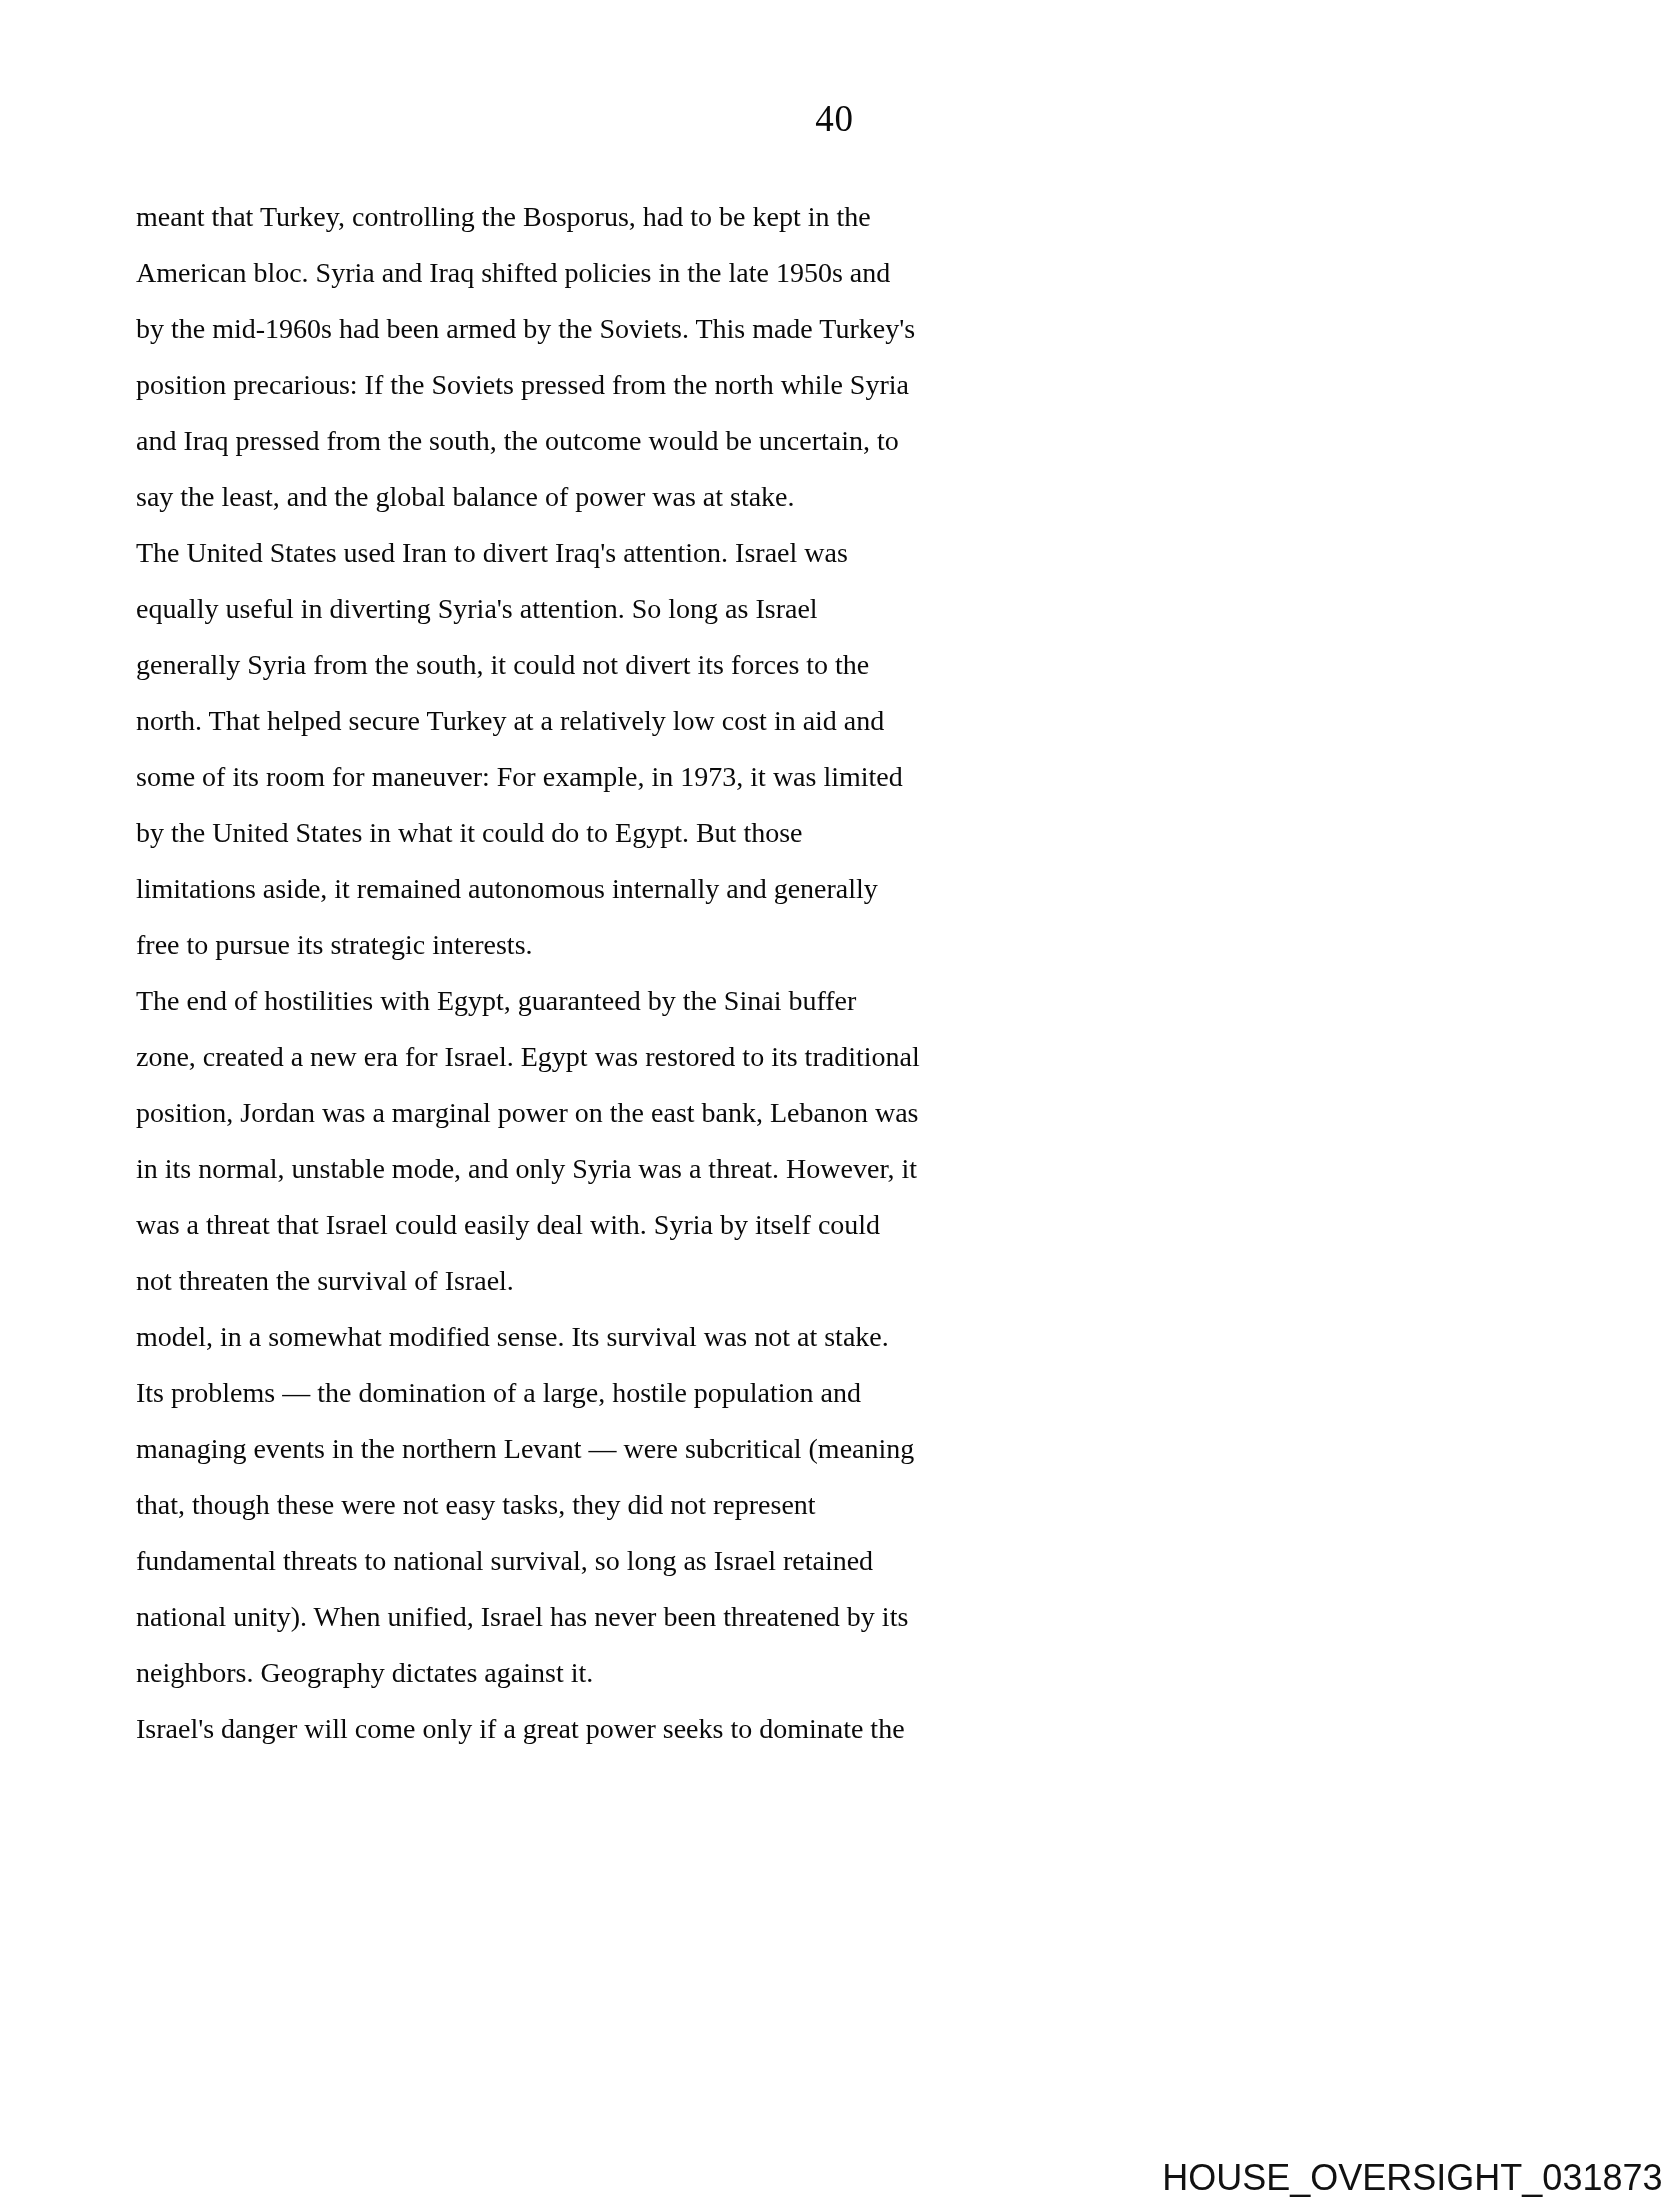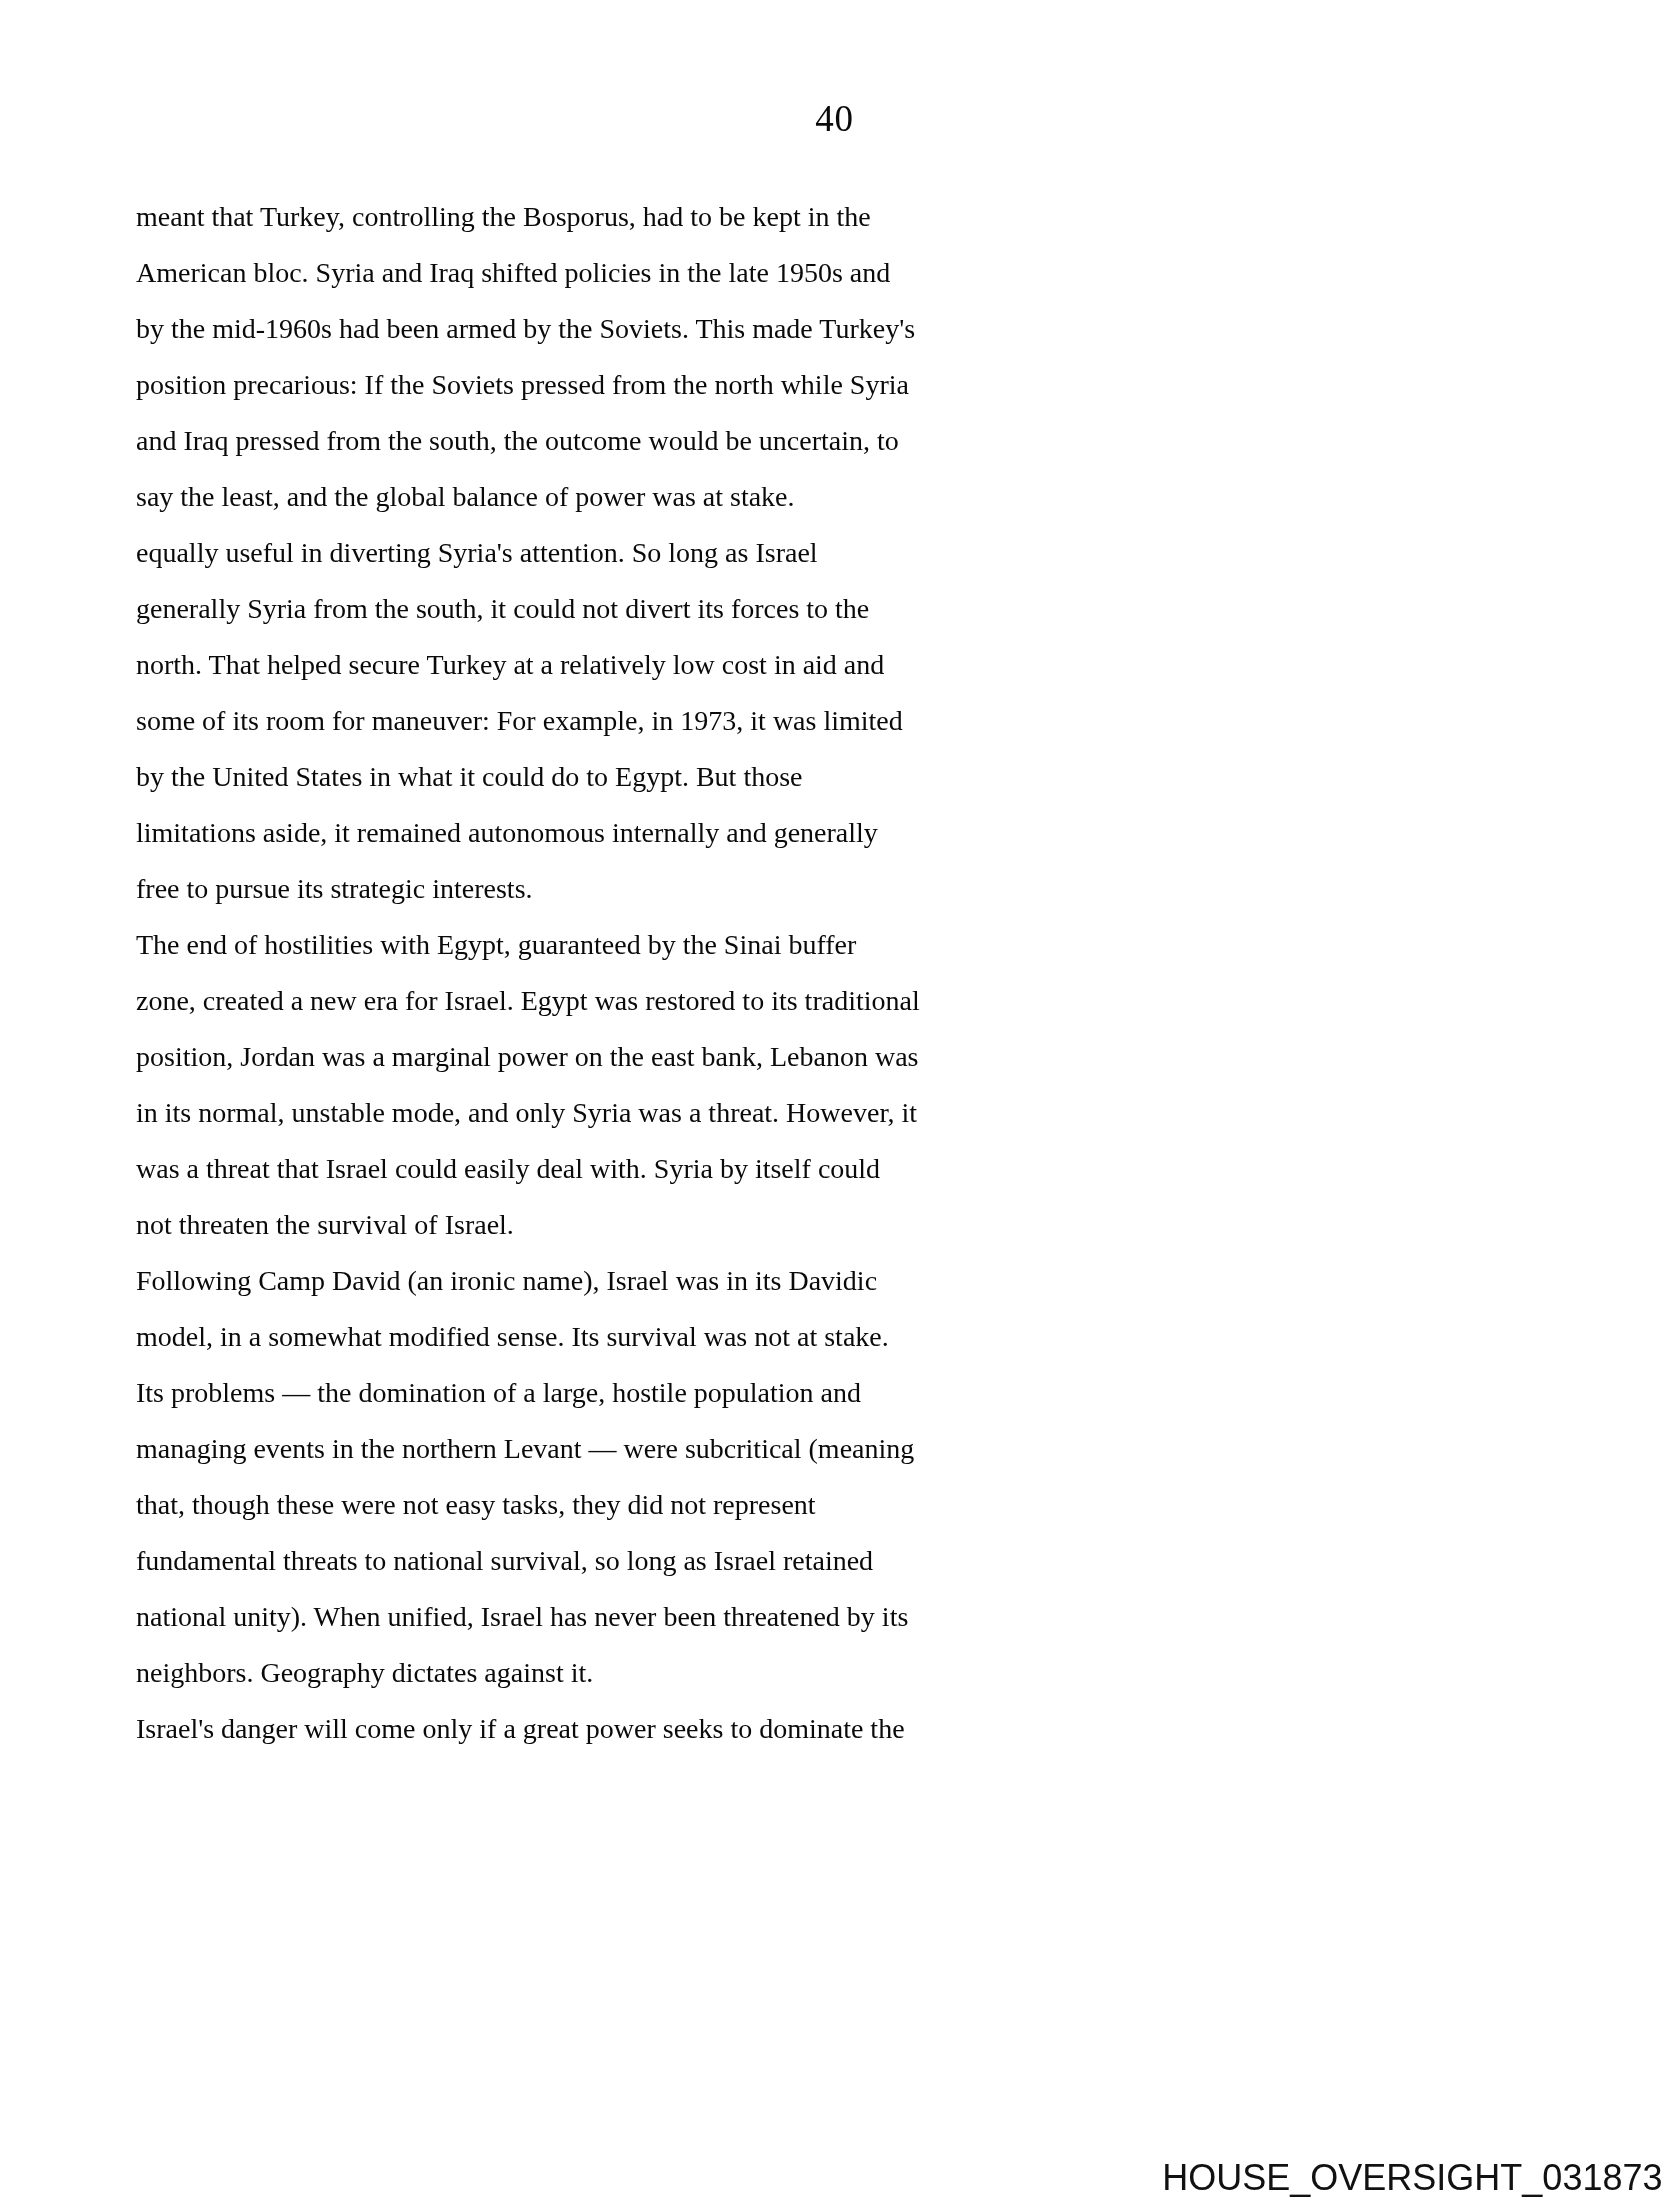--- a/index.html
+++ b/index.html
@@ -53,34 +53,34 @@
 
   <div class="page-number">40</div>
 
   <div class="body-text">
     <div class="text-line">meant that Turkey, controlling the Bosporus, had to be kept in the</div>
     <div class="text-line">American bloc. Syria and Iraq shifted policies in the late 1950s and</div>
     <div class="text-line">by the mid-1960s had been armed by the Soviets. This made Turkey's</div>
     <div class="text-line">position precarious: If the Soviets pressed from the north while Syria</div>
     <div class="text-line">and Iraq pressed from the south, the outcome would be uncertain, to</div>
     <div class="text-line">say the least, and the global balance of power was at stake.</div>
+    <div class="text-line">The United States used Iran to divert Iraq's attention. Israel was</div>
     <div class="text-line">equally useful in diverting Syria's attention. So long as Israel</div>
     <div class="text-line">generally Syria from the south, it could not divert its forces to the</div>
     <div class="text-line">north. That helped secure Turkey at a relatively low cost in aid and</div>
     <div class="text-line">some of its room for maneuver: For example, in 1973, it was limited</div>
     <div class="text-line">by the United States in what it could do to Egypt. But those</div>
     <div class="text-line">limitations aside, it remained autonomous internally and generally</div>
     <div class="text-line">free to pursue its strategic interests.</div>
     <div class="text-line">The end of hostilities with Egypt, guaranteed by the Sinai buffer</div>
     <div class="text-line">zone, created a new era for Israel. Egypt was restored to its traditional</div>
     <div class="text-line">position, Jordan was a marginal power on the east bank, Lebanon was</div>
     <div class="text-line">in its normal, unstable mode, and only Syria was a threat. However, it</div>
     <div class="text-line">was a threat that Israel could easily deal with. Syria by itself could</div>
     <div class="text-line">not threaten the survival of Israel.</div>
-    <div class="text-line">Following Camp David (an ironic name), Israel was in its Davidic</div>
     <div class="text-line">model, in a somewhat modified sense. Its survival was not at stake.</div>
     <div class="text-line">Its problems — the domination of a large, hostile population and</div>
     <div class="text-line">managing events in the northern Levant — were subcritical (meaning</div>
     <div class="text-line">that, though these were not easy tasks, they did not represent</div>
     <div class="text-line">fundamental threats to national survival, so long as Israel retained</div>
     <div class="text-line">national unity). When unified, Israel has never been threatened by its</div>
     <div class="text-line">neighbors. Geography dictates against it.</div>
     <div class="text-line">Israel's danger will come only if a great power seeks to dominate the</div>
   </div>
 

